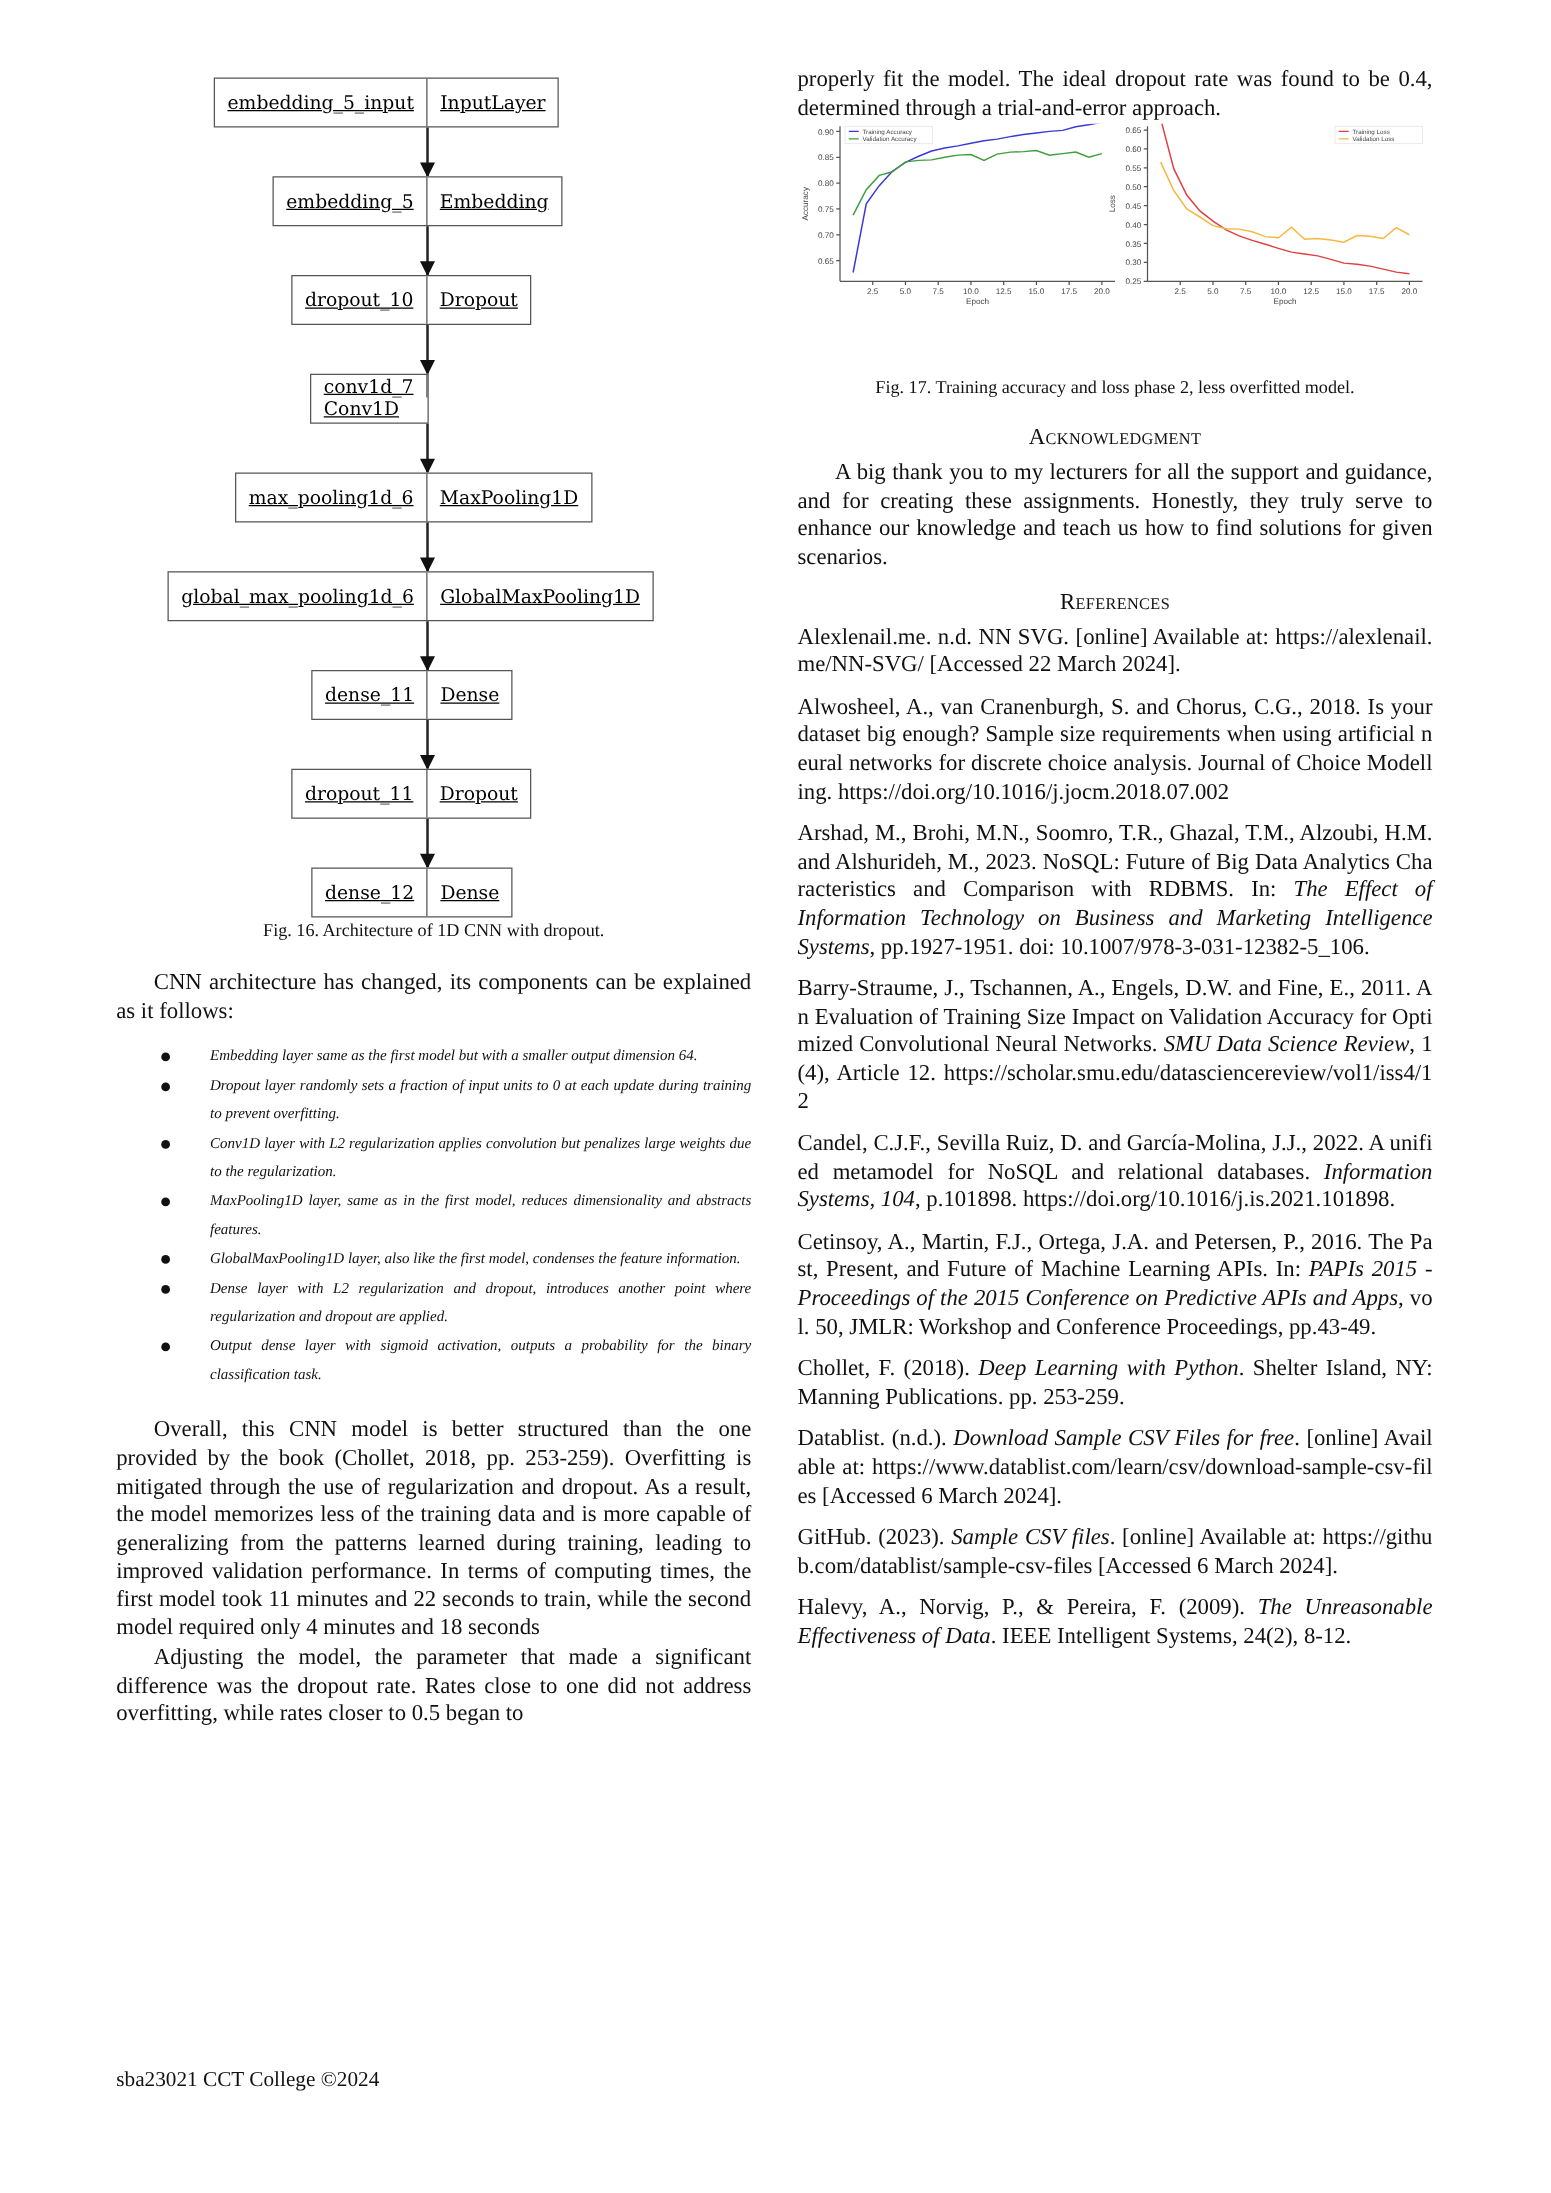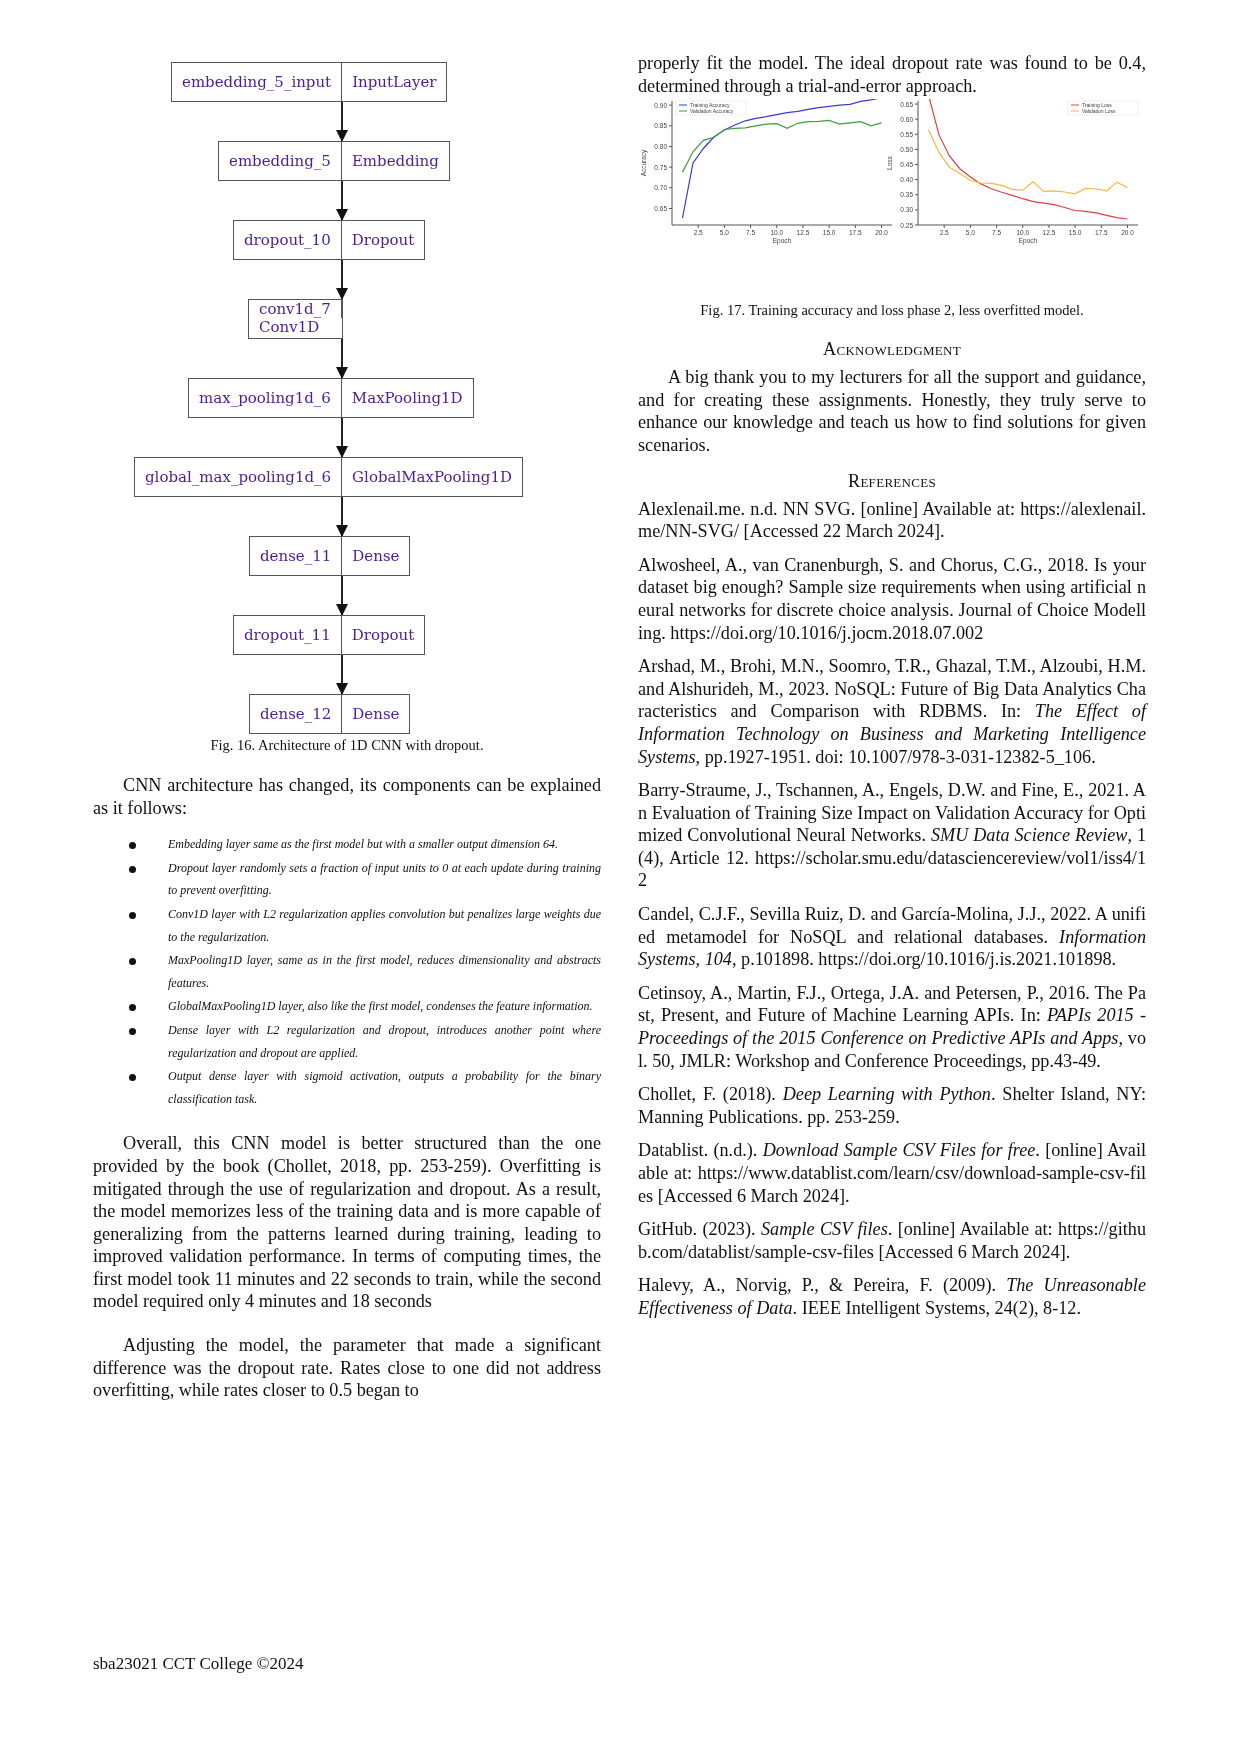--- a/index.html
+++ b/index.html
@@ -3,21 +3,21 @@
 <meta charset="utf-8">
 <style>
   * { box-sizing: border-box; margin: 0; padding: 0; }
   body { width: 1241px; height: 1754px; background: #fff; position: relative; font-family: "Liberation Serif", serif; color: #111; overflow: hidden; }
   .col-left { position: absolute; left: 93px; top: 50px; width: 508px; }
   .col-right { position: absolute; left: 638px; top: 52px; width: 508px; }
   p.body { font-size: 18.2px; line-height: 22.6px; text-align: justify; }
   p.indent { text-indent: 30px; }
   
   .diagram { position: relative; width: 508px; height: 690px; }
-  .node { position: absolute; display: flex; border: 1.5px solid #555; background: #fff; height: 40px; font-family: "DejaVu Serif", serif; font-size: 15px; color: #4c1d95; }
+  .node { position: absolute; display: flex; border: 1.5px solid #555; background: #fff; height: 40px; font-family: "DejaVu Serif", serif; font-size: 15px; color: #000000; text-decoration: underline; }
   .node .cell { display: flex; align-items: center; padding: 0 10px; white-space: nowrap; }
   .node .cell.first { border-right: 1.5px solid #555; }
   .arrow { position: absolute; width: 1.5px; background: #222; }
   .arrow::after { content: ""; position: absolute; left: -5px; bottom: -1px; border-left: 6px solid transparent; border-right: 6px solid transparent; border-top: 12px solid #111; }
   .caption { font-size: 14.5px; text-align: center; line-height: 18px; }
   ul.bullets { list-style: none; margin: 14px 0 0 0; padding: 0; }
   ul.bullets li { position: relative; padding-left: 75px; font-size: 12px; line-height: 22.6px; text-align: justify; margin-bottom: 1px; font-style: italic; }
   ul.bullets li .dot { position: absolute; left: 36px; top: 9px; width: 7px; height: 7px; border-radius: 50%; background: #111; }
   .section-head { text-align: center; font-size: 18.2px; font-variant: small-caps; letter-spacing: 0.3px; }
   .ref { font-size: 18.2px; line-height: 22.6px; text-align: justify; margin-bottom: 11px; }
@@ -85,21 +85,21 @@
     <li><span class="dot"></span><span>Embedding layer same as the first model but with a smaller output dimension 64.</span></li>
     <li><span class="dot"></span><span>Dropout layer randomly sets a fraction of input units to 0 at each update during training to prevent overfitting.</span></li>
     <li><span class="dot"></span><span>Conv1D layer with L2 regularization applies convolution but penalizes large weights due to the regularization.</span></li>
     <li><span class="dot"></span><span>MaxPooling1D layer, same as in the first model, reduces dimensionality and abstracts features.</span></li>
     <li><span class="dot"></span><span>GlobalMaxPooling1D layer, also like the first model, condenses the feature information.</span></li>
     <li><span class="dot"></span><span>Dense layer with L2 regularization and dropout, introduces another point where regularization and dropout are applied.</span></li>
     <li><span class="dot"></span><span>Output dense layer with sigmoid activation, outputs a probability for the binary classification task.</span></li>
   </ul>
 
   <p class="body indent" style="margin-top:22px;">Overall, this CNN model is better structured than the one provided by the book (Chollet, 2018, pp. 253-259). Overfitting is mitigated through the use of regularization and dropout. As a result, the model memorizes less of the training data and is more capable of generalizing from the patterns learned during training, leading to improved validation performance. In terms of computing times, the first model took 11 minutes and 22 seconds to train, while the second model required only 4 minutes and 18 seconds</p>
-  <p class="body indent" style="margin-top:21px;">Adjusting the model, the parameter that made a significant difference was the dropout rate. Rates close to one did not address overfitting, while rates closer to 0.5 began to</p>
+  <p class="body indent" style="margin-top:1px;">Adjusting the model, the parameter that made a significant difference was the dropout rate. Rates close to one did not address overfitting, while rates closer to 0.5 began to</p>
 </div>
 
 <div class="col-right">
   <p class="body">properly fit the model. The ideal dropout rate was found to be 0.4, determined through a trial-and-error approach.</p>
 
   <div class="charts">
     <svg id="chart-acc" width="262" height="160" style="position:absolute;left:0;top:0;">
         <line x1="34" y1="2" x2="34" y2="126" stroke="#555" stroke-width="1"></line>
         <line x1="34" y1="126" x2="254" y2="126" stroke="#555" stroke-width="1"></line>
         <line x1="31" y1="109.46666666666665" x2="34" y2="109.46666666666665" stroke="#555"></line>
@@ -195,21 +195,21 @@
 
   <div class="section-head" style="margin-top:20px;">Acknowledgment</div>
   <p class="body indent" style="margin-top:6px;">A big thank you to my lecturers for all the support and guidance, and for creating these assignments. Honestly, they truly serve to enhance our knowledge and teach us how to find solutions for given scenarios.</p>
 
   <div class="section-head" style="margin-top:14px;margin-bottom:6px;">References</div>
 
   <div id="refs">
       <p class="ref"><span class="url">Alexlenail.me. n.d. NN SVG. [online] Available at: https://alexlenail.me/NN-SVG/ [Accessed 22 March 2024].</span></p>
       <p class="ref"><span class="url">Alwosheel, A., van Cranenburgh, S. and Chorus, C.G., 2018. Is your dataset big enough? Sample size requirements when using artificial neural networks for discrete choice analysis. Journal of Choice Modelling. https://doi.org/10.1016/j.jocm.2018.07.002</span></p>
       <p class="ref"><span class="url">Arshad, M., Brohi, M.N., Soomro, T.R., Ghazal, T.M., Alzoubi, H.M. and Alshurideh, M., 2023. NoSQL: Future of Big Data Analytics Characteristics and Comparison with RDBMS. In: </span><i>The Effect of Information Technology on Business and Marketing Intelligence Systems</i><span class="url">, pp.1927-1951. doi: 10.1007/978-3-031-12382-5_106.</span></p>
-      <p class="ref"><span class="url">Barry-Straume, J., Tschannen, A., Engels, D.W. and Fine, E., 2021. An Evaluation of Training Size Impact on Validation Accuracy for Optimized Convolutional Neural Networks. </span><i>SMU Data Science Review</i><span class="url">, 1(4), Article 12. https://scholar.smu.edu/datasciencereview/vol1/iss4/12</span></p>
+      <p class="ref"><span class="url">Barry-Straume, J., Tschannen, A., Engels, D.W. and Fine, E., 2011. An Evaluation of Training Size Impact on Validation Accuracy for Optimized Convolutional Neural Networks. </span><i>SMU Data Science Review</i><span class="url">, 1(4), Article 12. https://scholar.smu.edu/datasciencereview/vol1/iss4/12</span></p>
       <p class="ref"><span class="url">Candel, C.J.F., Sevilla Ruiz, D. and García-Molina, J.J., 2022. A unified metamodel for NoSQL and relational databases. </span><i>Information Systems, 104</i><span class="url">, p.101898. https://doi.org/10.1016/j.is.2021.101898.</span></p>
       <p class="ref"><span class="url">Cetinsoy, A., Martin, F.J., Ortega, J.A. and Petersen, P., 2016. The Past, Present, and Future of Machine Learning APIs. In: </span><i>PAPIs 2015 - Proceedings of the 2015 Conference on Predictive APIs and Apps</i><span class="url">, vol. 50, JMLR: Workshop and Conference Proceedings, pp.43-49.</span></p>
       <p class="ref"><span class="url">Chollet, F. (2018). </span><i>Deep Learning with Python</i><span class="url">. Shelter Island, NY: Manning Publications. pp. 253-259.</span></p>
       <p class="ref"><span class="url">Datablist. (n.d.). </span><i>Download Sample CSV Files for free</i><span class="url">. [online] Available at: https://www.datablist.com/learn/csv/download-sample-csv-files [Accessed 6 March 2024].</span></p>
       <p class="ref"><span class="url">GitHub. (2023). </span><i>Sample CSV files</i><span class="url">. [online] Available at: https://github.com/datablist/sample-csv-files [Accessed 6 March 2024].</span></p>
       <p class="ref"><span class="url">Halevy, A., Norvig, P., &amp; Pereira, F. (2009). </span><i>The Unreasonable Effectiveness of Data</i><span class="url">. IEEE Intelligent Systems, 24(2), 8-12.</span></p>
     </div>
 </div>
 
 <div class="footer">sba23021 CCT College ©2024</div>

